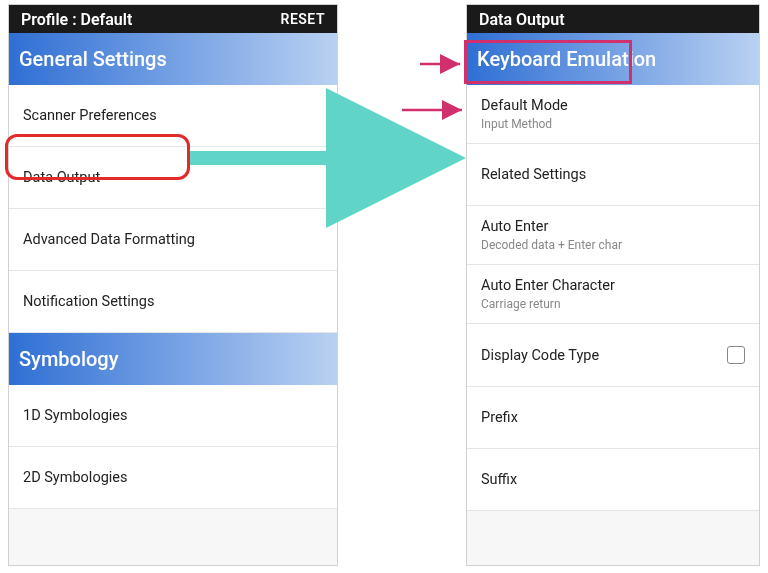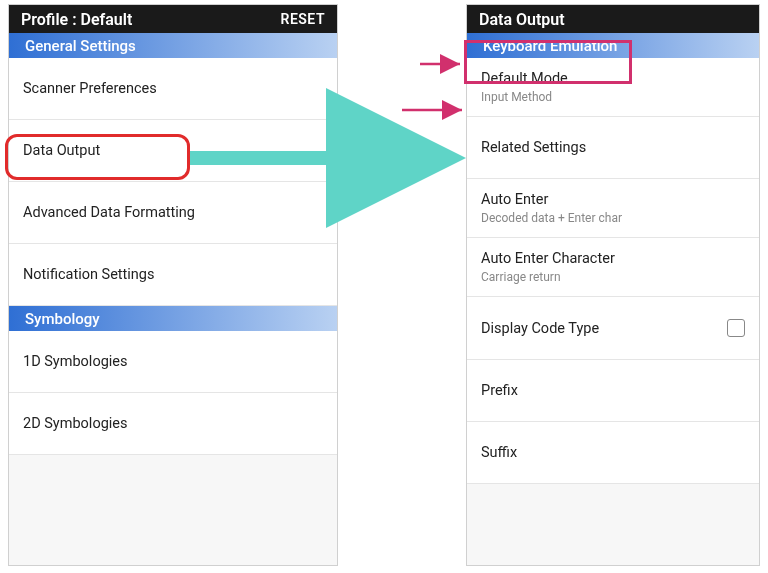--- a/index.html
+++ b/index.html
@@ -41,26 +41,26 @@
     font-size: 16px;
     font-weight: 600;
   }
   .header-reset {
     font-size: 14px;
     font-weight: 600;
     letter-spacing: 0.5px;
     cursor: pointer;
   }
   .section-header {
-    height: 25px;
+    height: 52px;
     display: flex;
     align-items: center;
-    padding: 0 16px;
+    padding: 0 10px;
     color: #fff;
-    font-size: 15px;
+    font-size: 20px;
     font-weight: 500;
     background: linear-gradient(to right, #2f6fd4, #b9d1f2);
   }
   .list-item {
     background: #fff;
     border-bottom: 1px solid #e5e5e5;
     padding: 22px 14px;
     font-size: 14.5px;
     color: #222;
     cursor: pointer;

